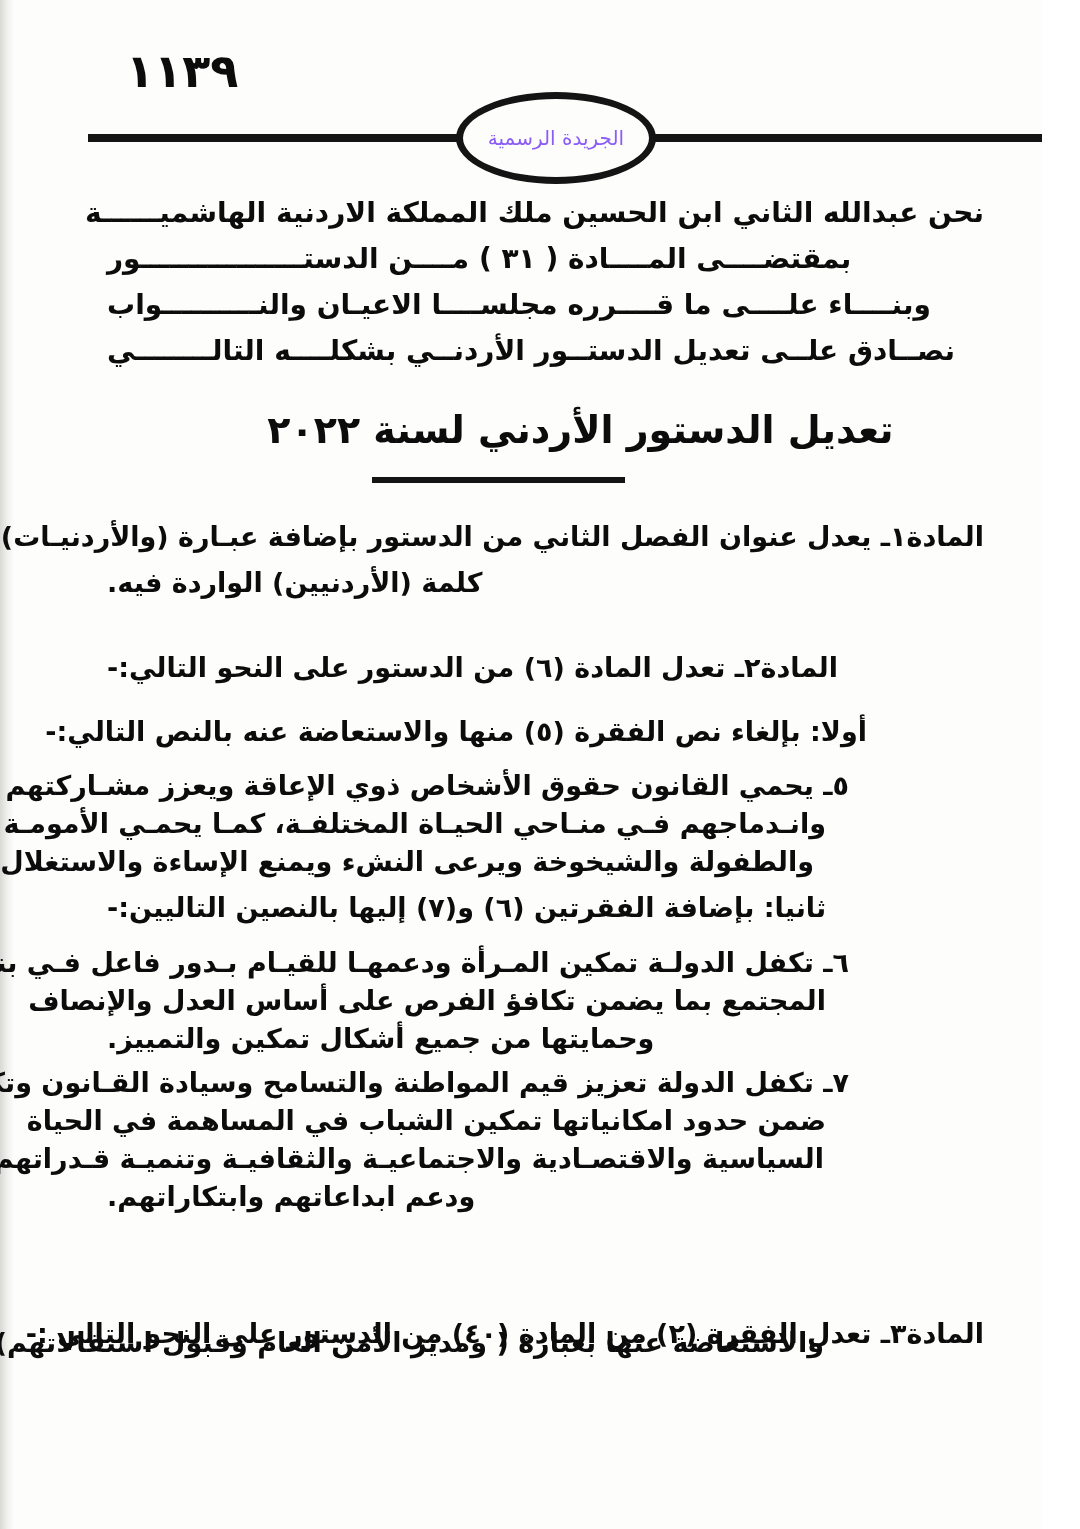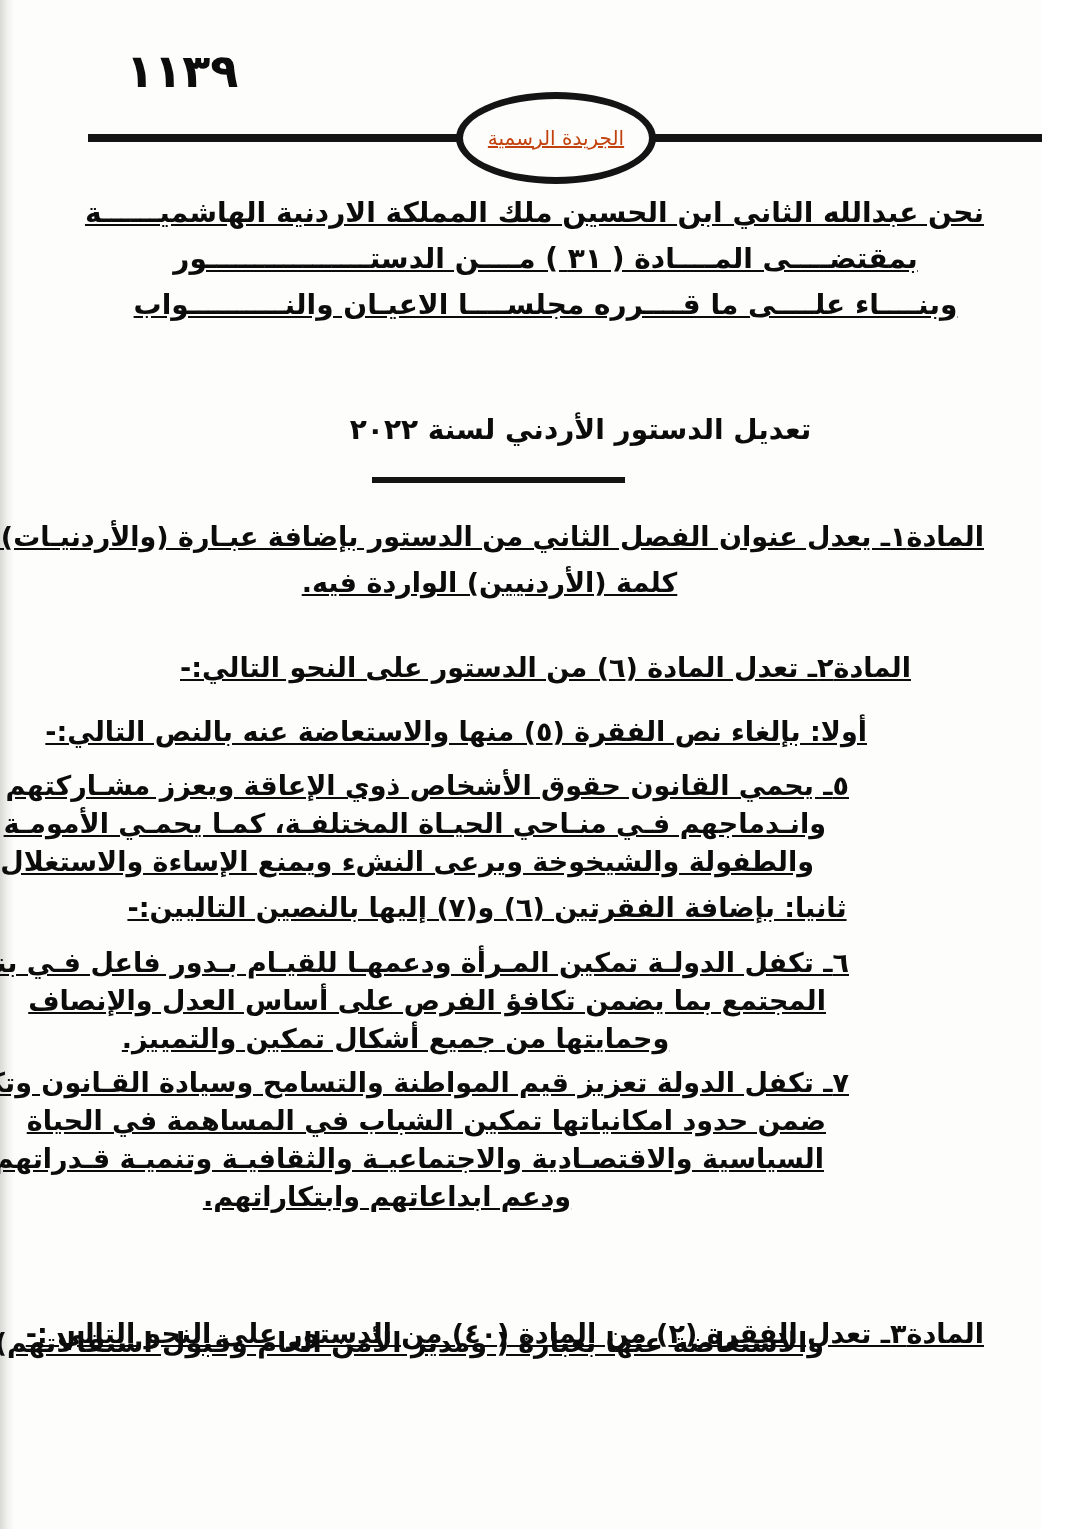--- a/index.html
+++ b/index.html
@@ -26,33 +26,33 @@
     position:absolute; top:134px; left:88px; width:954px; height:8px;
     background:#141414;
   }
   .header-ellipse {
     position:absolute; top:92px; left:456px; width:200px; height:92px;
     background:#fdfdfc; border:7px solid #141414; border-radius:50%;
     display:flex; align-items:center; justify-content:center;
     box-sizing:border-box; z-index:2;
   }
   .header-ellipse span {
-    font-size:20px; direction:rtl; white-space:nowrap; color:#c2410c;text-decoration:underline;
+    font-size:20px; direction:rtl; white-space:nowrap; color:#8b5cf6;
   }
   .doc {
     position:absolute; right:58px; width:877px; top:0; height:100%;
     direction:rtl; font-weight:bold;
   }
   .block { position:absolute; right:0; width:100%; }
-  .ln { white-space:nowrap; text-align:center; font-size:27px; line-height:38px;text-decoration:underline; }
+  .ln { white-space:nowrap; text-align:left; font-size:27px; line-height:38px; }
   .preamble .ln { font-size:28px; line-height:46px; }
   .heading .ln, .art1 .ln { line-height:46px; }
   .title-block { text-align:center; }
   .law-title {
-    font-size:28px; line-height:46px; white-space:nowrap;
+    font-size:38px; line-height:46px; white-space:nowrap;
     text-align:center; padding-left:70px;
   }
   .title-underline {
     position:absolute; top:70px; right:359px; width:253px; height:6px;
     background:#141414;
   }
   
   .pr112 { padding-right:112px; }
   .pr117 { padding-right:117px; }
   .pr135 { padding-right:135px; }
@@ -76,20 +76,21 @@
   <div class="header-ellipse">
     <span>الجريدة الرسمية</span>
   </div>
 
   <div class="doc">
 
     <div class="block preamble" style="top:190px">
       <div class="ln">نحن عبدالله الثاني ابن الحسين ملك المملكة الاردنية الهاشميــــــة</div>
       <div class="ln">بمقتضــــى المــــادة ( ٣١ ) مــــن الدستـــــــــــــــــور</div>
       <div class="ln">وبنــــاء علــــى ما قــــرره مجلســــا الاعيـان والنــــــــــواب</div>
+      <div class="ln">نصــادق علــى تعديل الدستــور الأردنــي بشكلــــه التالــــــــي</div>
     </div>
 
     <div class="block title-block" style="top:407px">
       <div class="law-title">تعديل الدستور الأردني لسنة ٢٠٢٢</div>
       <div class="title-underline"></div>
     </div>
 
     <div class="block art1" style="top:514px">
       <div class="ln">المادة١ـ يعدل عنوان الفصل الثاني من الدستور بإضافة عبـارة (والأردنيـات) بعد</div>
       <div class="ln pr112">كلمة (الأردنيين) الواردة فيه.</div>

